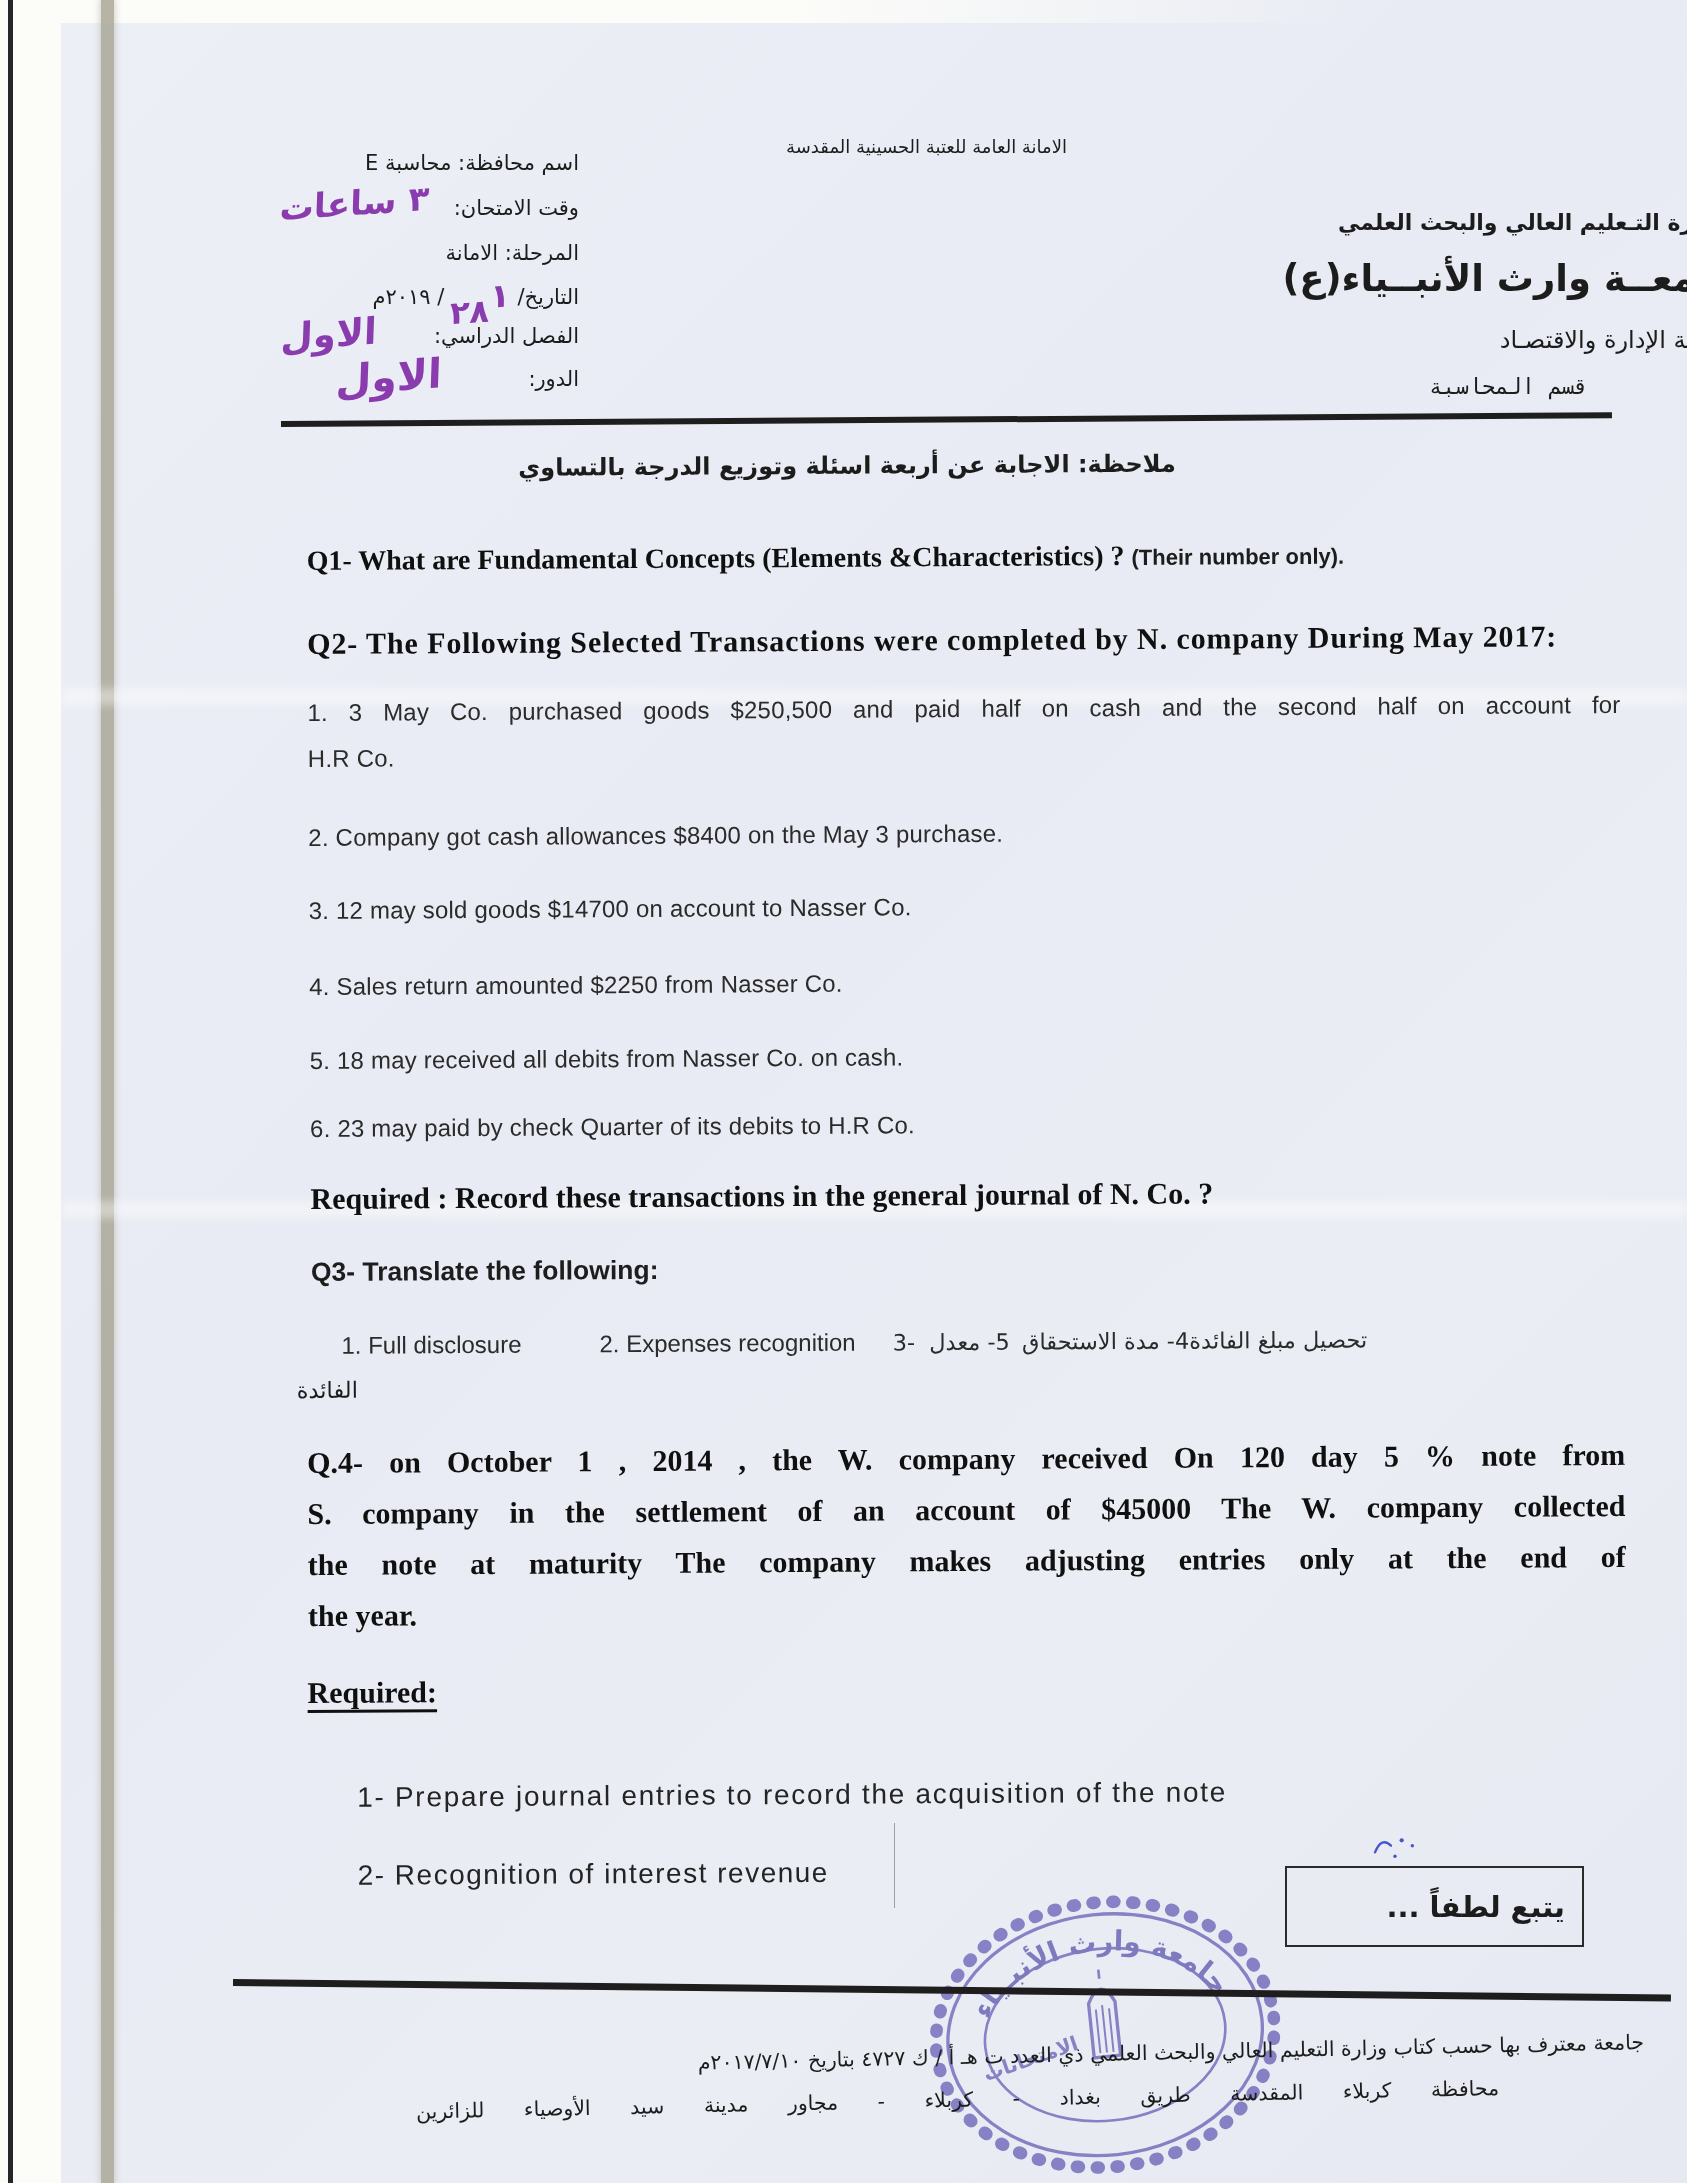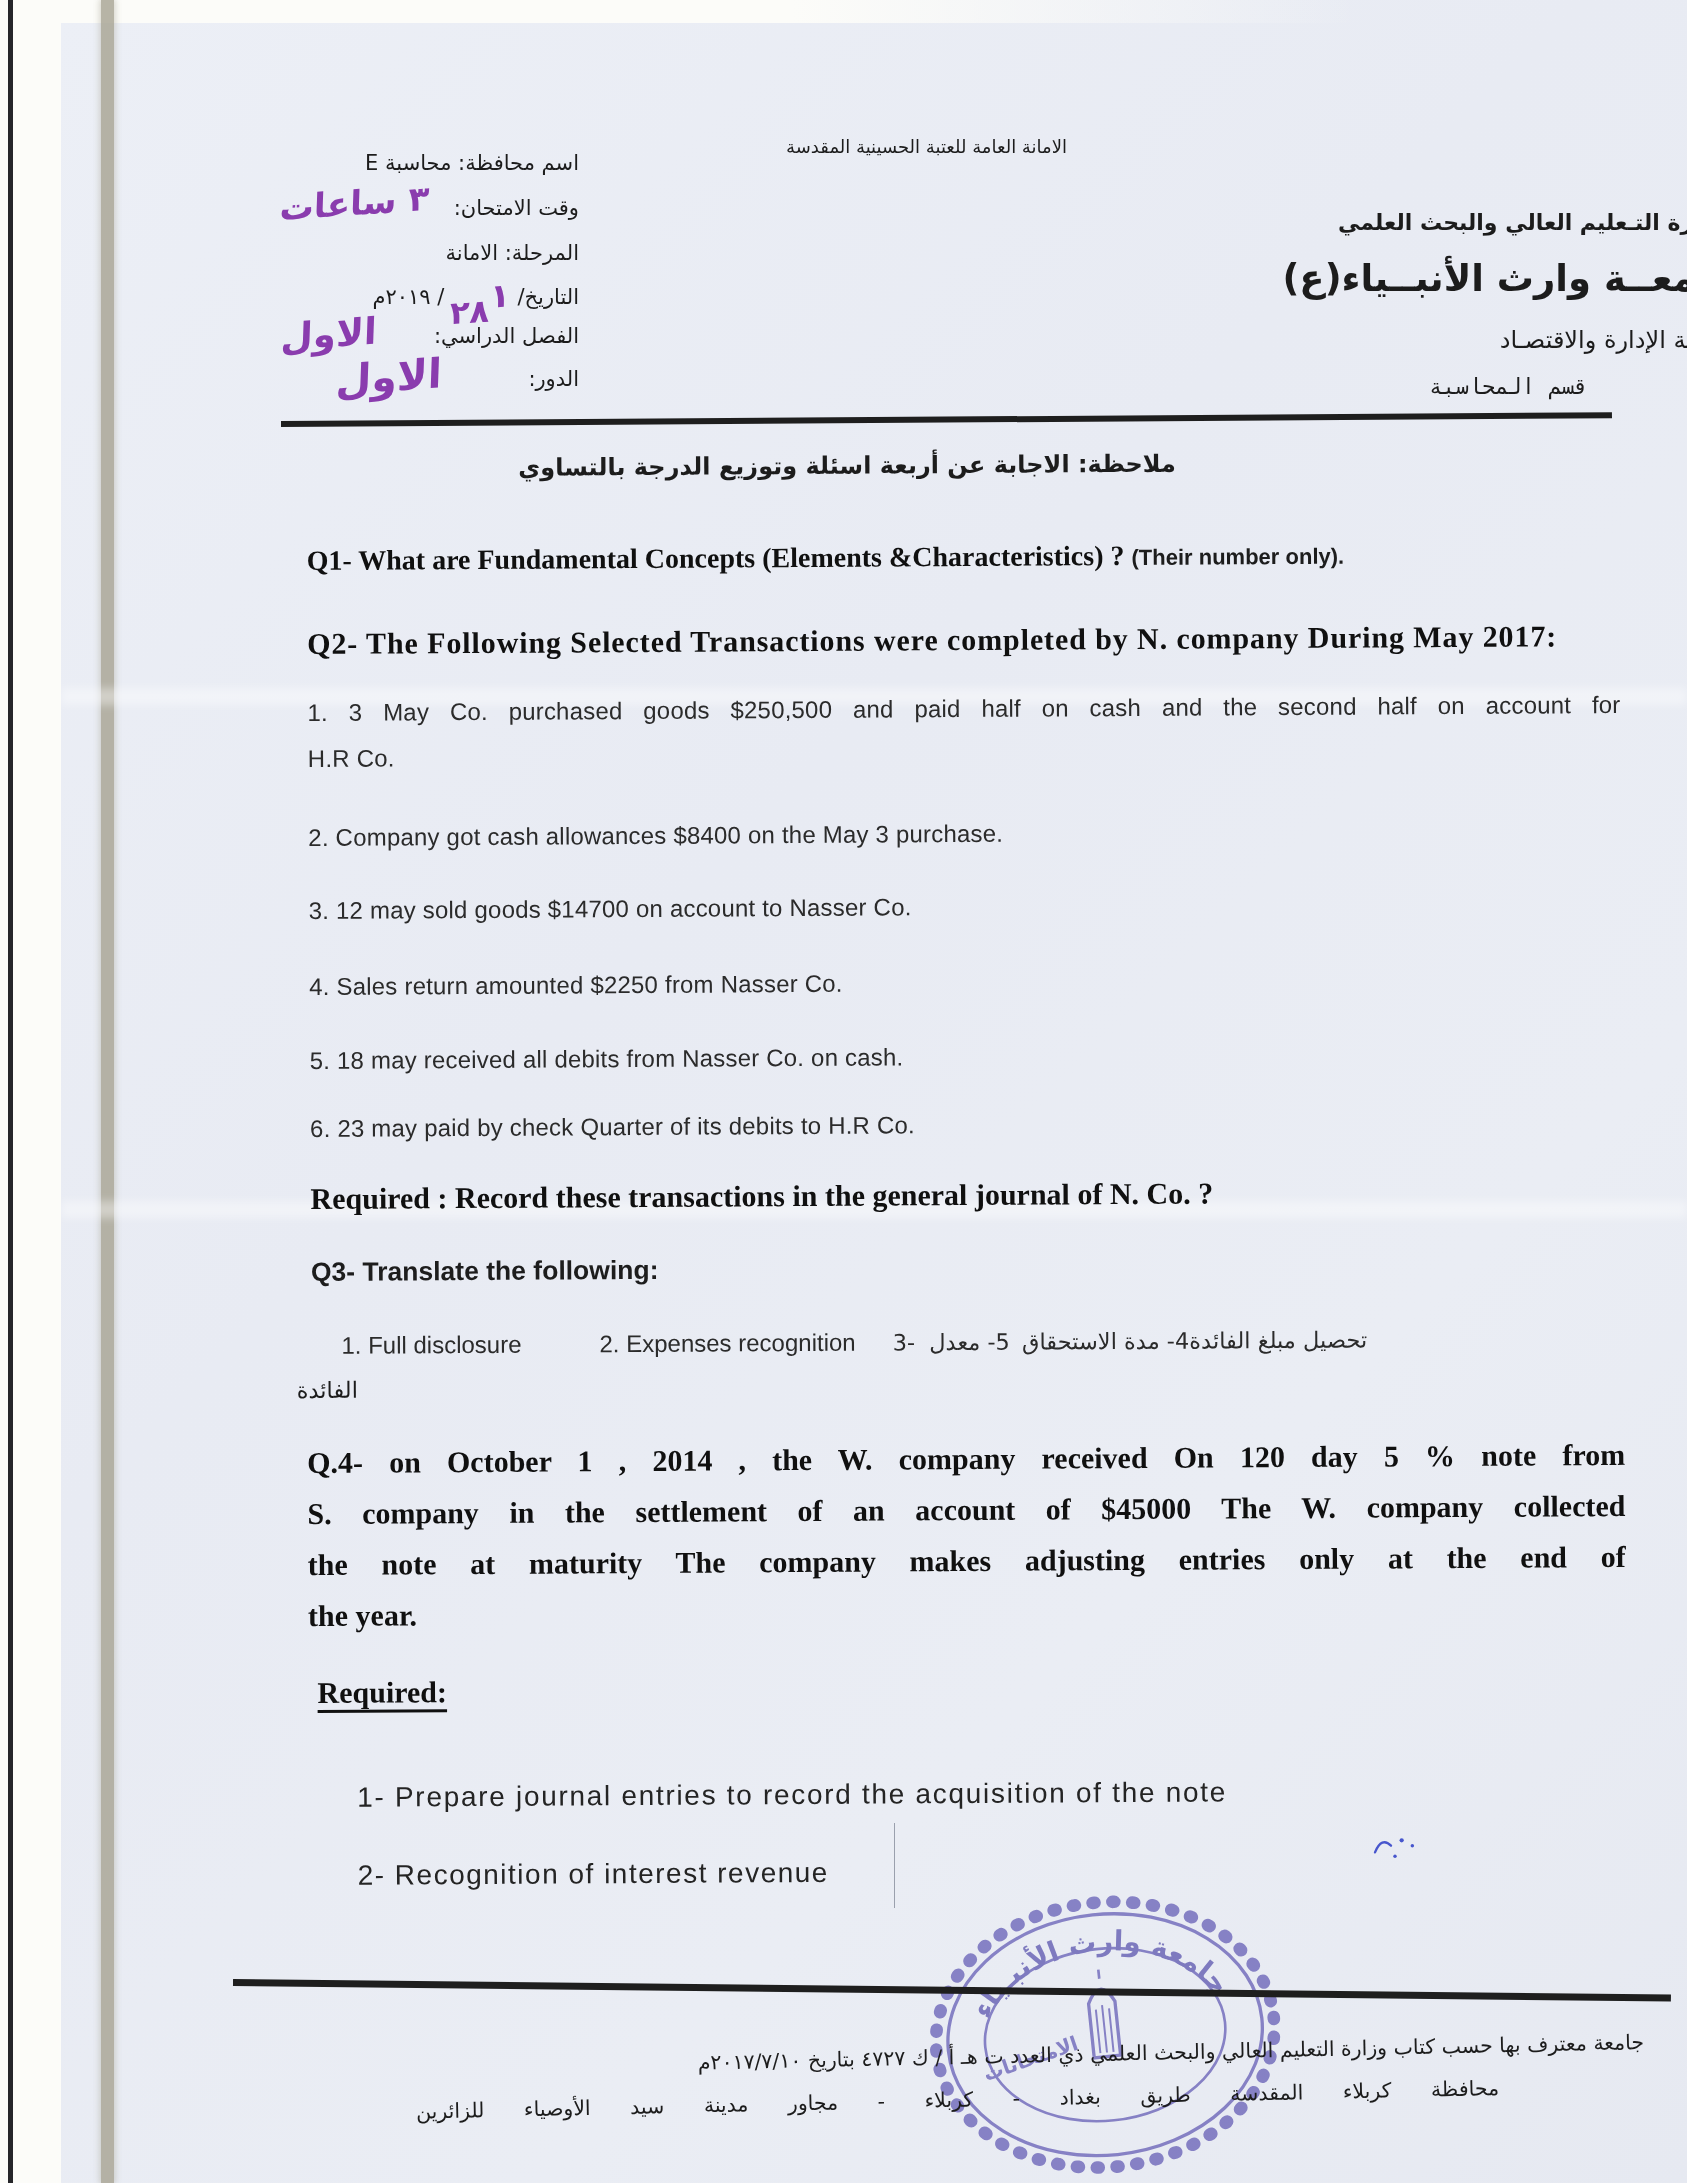--- a/index.html
+++ b/index.html
@@ -46,21 +46,21 @@
   .item{left:306px;font-size:24px;letter-spacing:0.2px;}
   .item-wide{width:1313px;text-align:justify;text-align-last:justify;}
   .req1{left:306px;top:1182px;font-size:30px;}
   .q3{left:306px;top:1257px;font-size:26.5px;font-weight:bold;color:#1d1d1d;}
   .q3row{left:336px;top:1332px;font-size:24px;}
   .q3row .ar-item{font-size:22.5px;font-family:"DejaVu Sans",sans-serif;}
   .q3wrap{left:291px;top:1377px;font-size:22.5px;}
   .q4{position:absolute;left:301px;top:1437px;width:1318px;font-size:30px;line-height:51px;
       font-family:"Liberation Serif",serif;font-weight:bold;color:#101010;}
   .q4 .jline{text-align:justify;text-align-last:justify;}
-  .req2{left:310px;top:1676px;font-size:30px;text-decoration:underline;text-decoration-thickness:2.6px;text-underline-offset:6.6px;}
+  .req2{left:300px;top:1676px;font-size:30px;text-decoration:underline;text-decoration-thickness:2.6px;text-underline-offset:6.6px;}
   .ritem1{left:349px;top:1782px;font-size:28px;letter-spacing:1.7px;color:#242424;}
   .ritem2{left:349px;top:1860px;font-size:28px;letter-spacing:1.5px;color:#242424;}
   
   .cont-box{position:absolute;left:1285px;top:1866px;width:299px;height:81px;
             border:2px solid #2b2b2b;box-sizing:border-box;display:flex;align-items:center;
             justify-content:flex-end;padding-right:17px;}
   .cont-box span{font-size:29px;font-weight:bold;}
   
   .stamp{position:absolute;left:925px;top:1891px;width:361px;height:288px;
          transform:rotate(-6deg);opacity:.82;mix-blend-mode:multiply;}
@@ -134,20 +134,23 @@
       <div class="jline">S. company in the settlement of an account of $45000 The W. company collected</div>
       <div class="jline">the note at maturity The company makes adjusting entries only at the end of</div>
       <div>the year.</div>
     </div>
 
     <div class="abs serif req2">Required:</div>
     <div class="abs sans ritem1">1- Prepare journal entries to record the acquisition of the note</div>
     <div class="abs sans ritem2">2- Recognition of interest revenue</div>
   </div>
 
+  <div class="cont-box">
+    <span class="ar">يتبع لطفاً ...</span>
+  </div>
 
   <svg class="pen-scribble" viewBox="0 0 84 48">
     <path d="M6 32 Q16 8 30 22" stroke="#3646c9" stroke-width="3.5" fill="none" stroke-linecap="round"></path>
     <circle cx="46" cy="14" r="3.2" fill="#3646c9"></circle>
     <circle cx="62" cy="22" r="2.6" fill="#3646c9"></circle>
     <circle cx="36" cy="38" r="2.6" fill="#3646c9"></circle>
   </svg>
   <div class="scratch"></div>
 
   <svg class="stamp" viewBox="0 0 545 435">

